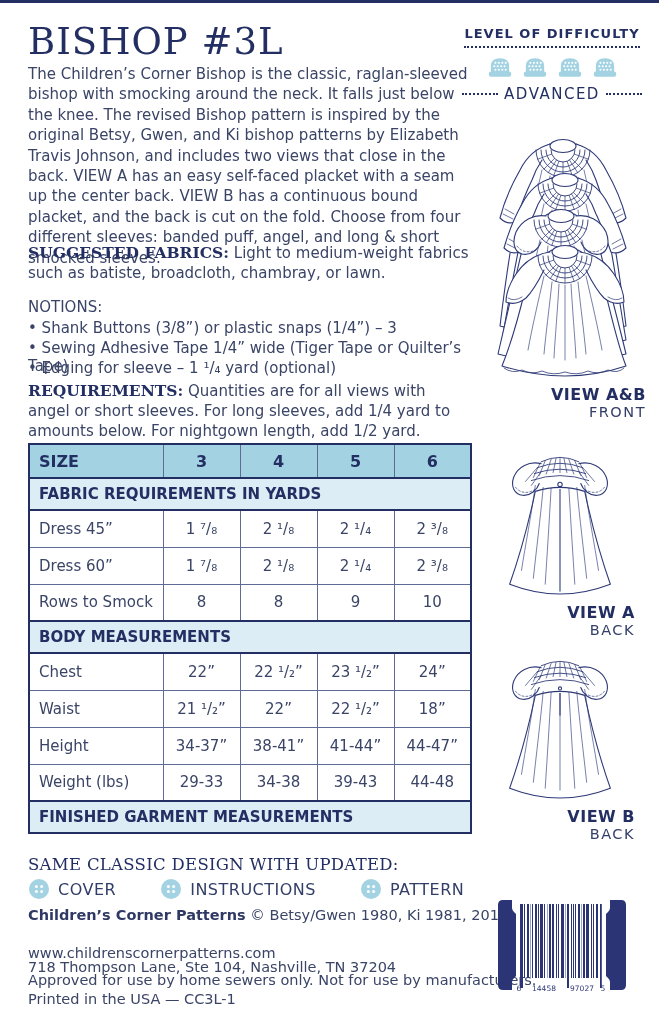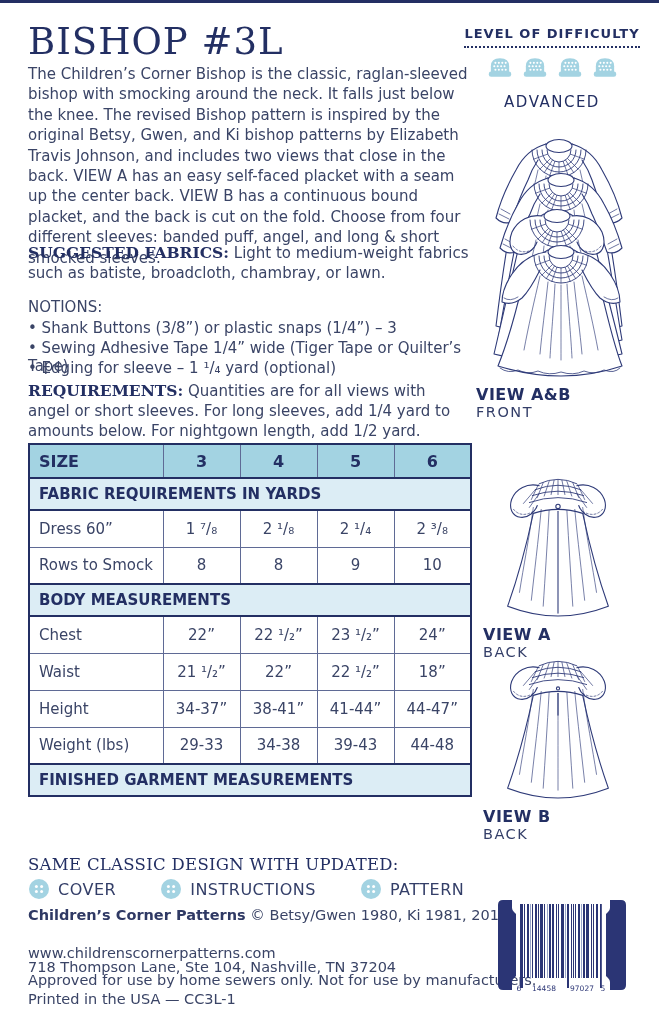--- a/index.html
+++ b/index.html
@@ -14,21 +14,21 @@
   .serif { font-family:"DejaVu Serif","Liberation Serif",serif; color:#232f63; }
 
   .top-rule { position:absolute; top:0; left:0; right:0; height:3px; background:#232f63; }
 
   .title { left:28px; top:20px; font-size:37px; letter-spacing:1px; color:#232f63; }
 
   .diff { left:462px; top:26px; width:180px; text-align:center; }
   .diff-label { font-size:13px; letter-spacing:1px; color:#232f63; font-weight:bold; }
   .diff-underline { border-bottom:2px dotted #232f63; height:2px; margin:3px 2px 0 2px; }
   .thimbles { display:flex; justify-content:center; gap:7px; margin-top:8px; }
-  .adv-row { display:flex; align-items:center; gap:6px; margin-top:5px;flex-direction:column; }
+  .adv-row { display:flex; align-items:center; gap:6px; margin-top:5px; }
   .adv-dots { flex:1; border-top:2px dotted #232f63; height:0; }
   .adv-label { font-size:15px; letter-spacing:1.5px; color:#232f63; }
 
   .intro { left:28px; top:64px; width:442px; font-size:15px; line-height:20.4px; }
 
   .para { left:28px; width:442px; font-size:15px; line-height:20px; }
   .para .slabel { font-family:"DejaVu Serif","Liberation Serif",serif; color:#232f63; font-weight:bold; font-size:15.5px; }
   .sug { top:243px; }
   .notions-label { left:28px; top:297px; }
   .notion-item { left:28px; width:450px; font-size:15px; }
@@ -50,21 +50,21 @@
   tr.drow td { text-align:center; color:#3a4466; }
   tr.drow td.lbl { text-align:left; padding-left:9px; }
 
   .updated-label { left:28px; top:855px; font-size:16.5px; letter-spacing:0.3px; }
   .updated-row { left:28px; top:878px; display:flex; gap:44px; align-items:center; }
   .upd-item { display:flex; align-items:center; gap:8px; font-size:16px; color:#333e68; letter-spacing:0.5px; }
 
   .foot { left:28px; font-size:14.5px; line-height:19px; }
   .brand { font-weight:bold; color:#2f3964; }
 
-  .fig { position:absolute; text-align:left; }
+  .fig { position:absolute; text-align:right; }
   .cap1 { font-weight:bold; font-size:16px; color:#232f63; letter-spacing:0.5px; line-height:18px; }
   .cap2 { font-size:14.5px; color:#333e68; letter-spacing:1.5px; line-height:17px; }
 
   .barcode { left:496px; top:896px; width:132px; height:100px; }
 </style>
 </head>
 <body>
 
 <div class="page">
   <div class="top-rule"></div>
@@ -179,20 +179,27 @@
       <th class="lbl">SIZE</th>
       <th>3</th>
       <th>4</th>
       <th>5</th>
       <th>6</th>
     </tr>
     <tr class="srow">
       <td colspan="5">FABRIC REQUIREMENTS IN YARDS</td>
         </tr>
     <tr class="drow">
+      <td class="lbl">Dress 45”</td>
+      <td>1 ⁷/₈</td>
+      <td>2 ¹/₈</td>
+      <td>2 ¹/₄</td>
+      <td>2 ³/₈</td>
+    </tr>
+    <tr class="drow">
       <td class="lbl">Dress 60”</td>
       <td>1 ⁷/₈</td>
       <td>2 ¹/₈</td>
       <td>2 ¹/₄</td>
       <td>2 ³/₈</td>
     </tr>
     <tr class="drow">
       <td class="lbl">Rows to Smock</td>
       <td>8</td>
       <td>8</td>
@@ -336,21 +343,21 @@
           <use href="#ticksF" stroke-width="0.7"></use>
           <use href="#gathersF" stroke-width="0.65"></use>
           <path stroke-width="0.8" d="M22,132 Q30,138 40,134 Q50,139 60,135 Q71,140 83,136 Q95,140 106,135 Q116,139 126,134 Q136,138 142,132"></path>
         </g>
       </g>
     </svg>
     <div class="cap1">VIEW A&amp;B</div>
     <div class="cap2">FRONT</div>
   </div>
 
-  <div class="fig" style="left:483px; top:462px; width:152px;">
+  <div class="fig" style="left:483px; top:440px; width:152px;">
     <svg width="150" height="160" viewBox="0 0 150 162">
       <g stroke="#2e3a78" fill="none" stroke-width="1.1" stroke-linejoin="round" stroke-linecap="round">
         <path fill="#fff" d="M50,52 C44,80 34,118 24,146 Q50,156 75,156 Q100,156 126,146 C116,118 106,80 100,52 Q75,44 50,52 Z"></path>
         <path fill="#fff" d="M56,24 C44,21 32,27 28,38 C25,47 29,55 37,56 C45,57 52,50 54,44"></path>
         <path fill="#fff" d="M94,24 C106,21 118,27 122,38 C125,47 121,55 113,56 C105,57 98,50 96,44"></path>
         <path stroke-width="0.7" stroke-dasharray="2,2" d="M30,48 Q38,57 50,50 M120,48 Q112,57 100,50"></path>
         <path stroke-width="0.7" d="M52,28 L40,42 M56,32 L46,46 M98,28 L110,42 M94,32 L104,46"></path>
         <path stroke-width="0.9" d="M56,22 Q75,13 94,22 M52,28 Q75,19 98,28 M49,34 Q75,25 101,34 M46,41 Q75,31 104,41"></path>
         <path stroke-width="0.7" d="M55,23 L48,38 M60,21 L54,36 M66,19.5 L61,34.5 M71,18.6 L68,33 M75,18.4 L75,33 M79,18.6 L82,33 M84,19.5 L89,34.5 M90,21 L96,36 M95,23 L102,38"></path>
         <path stroke-width="0.65" d="M50,46 C46,76 40,106 36,132 M58,48 C55,80 51,112 48,140 M66,49 C64,84 62,116 60,146 M84,49 C86,84 88,116 90,146 M92,48 C95,80 99,112 102,140 M100,46 C104,76 110,106 114,132"></path>

